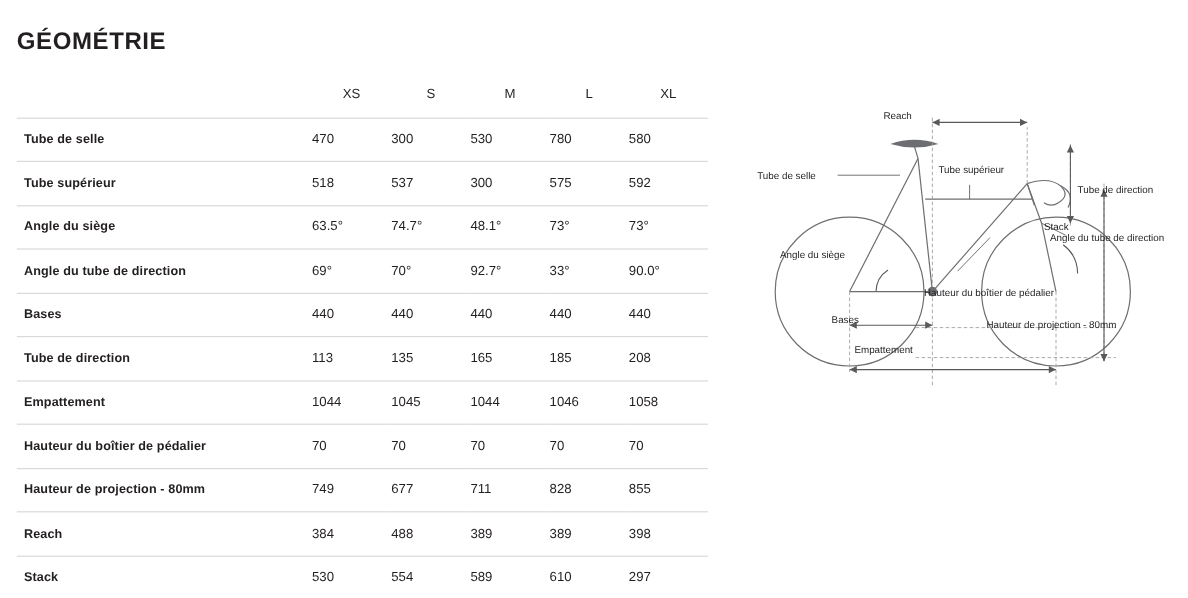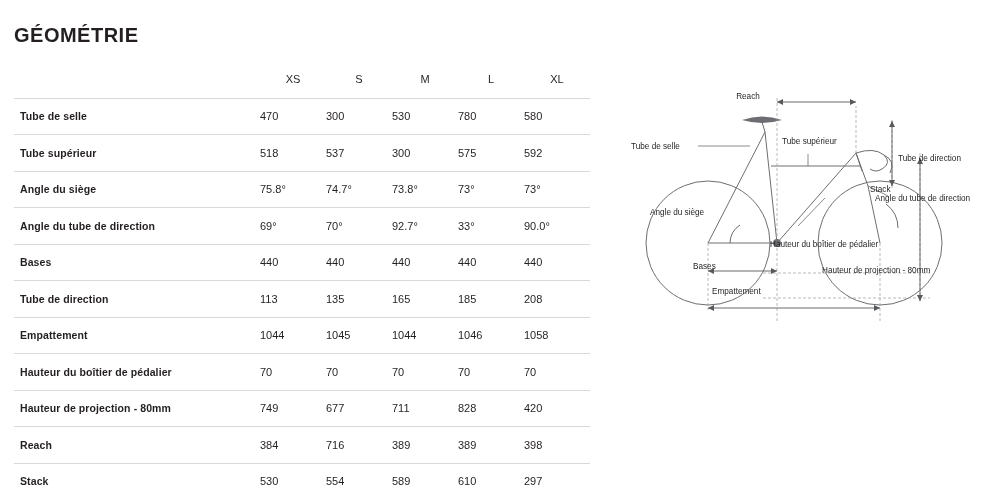--- a/index.html
+++ b/index.html
@@ -118,23 +118,23 @@
         <tr>
           <th class="row-label">Tube supérieur</th>
           <td class="val">518</td>
           <td class="val">537</td>
           <td class="val">300</td>
           <td class="val">575</td>
           <td class="val">592</td>
         </tr>
         <tr>
           <th class="row-label">Angle du siège</th>
-          <td class="val">75.8°</td>
+          <td class="val">63.5°</td>
           <td class="val">74.7°</td>
-          <td class="val">73.8°</td>
+          <td class="val">48.1°</td>
           <td class="val">73°</td>
           <td class="val">73°</td>
         </tr>
         <tr>
           <th class="row-label">Angle du tube de direction</th>
           <td class="val">69°</td>
           <td class="val">70°</td>
           <td class="val">92.7°</td>
           <td class="val">33°</td>
           <td class="val">90.0°</td>
@@ -170,26 +170,26 @@
           <td class="val">70</td>
           <td class="val">70</td>
           <td class="val">70</td>
         </tr>
         <tr>
           <th class="row-label">Hauteur de projection - 80mm</th>
           <td class="val">749</td>
           <td class="val">677</td>
           <td class="val">711</td>
           <td class="val">828</td>
-          <td class="val">420</td>
+          <td class="val">855</td>
         </tr>
         <tr>
           <th class="row-label">Reach</th>
           <td class="val">384</td>
-          <td class="val">716</td>
+          <td class="val">488</td>
           <td class="val">389</td>
           <td class="val">389</td>
           <td class="val">398</td>
         </tr>
         <tr>
           <th class="row-label">Stack</th>
           <td class="val">530</td>
           <td class="val">554</td>
           <td class="val">589</td>
           <td class="val">610</td>

